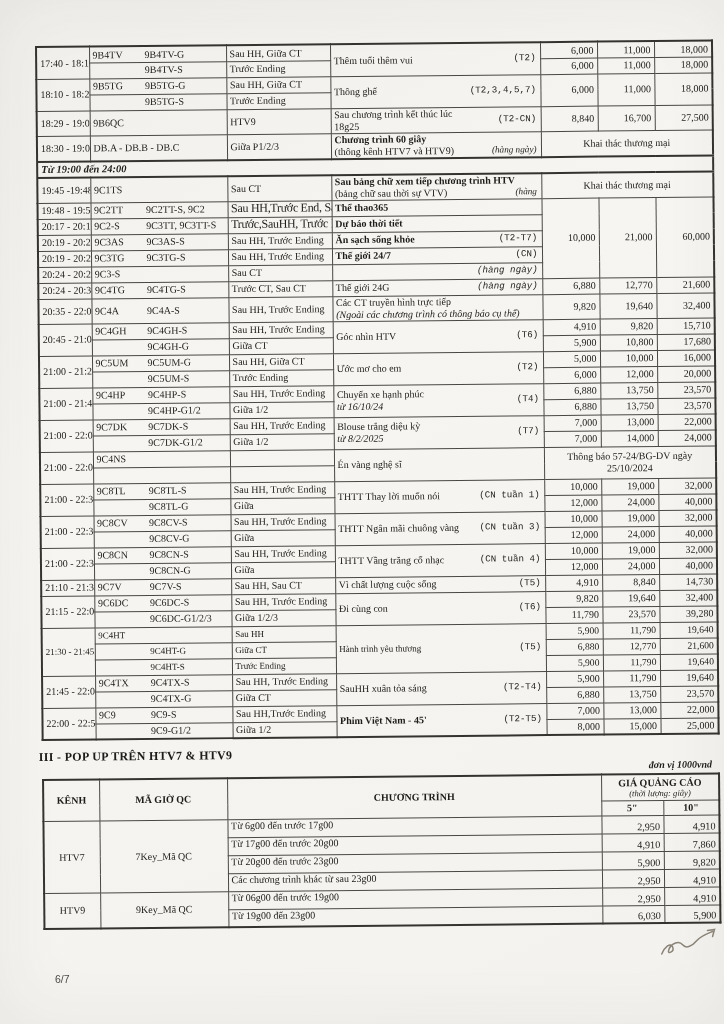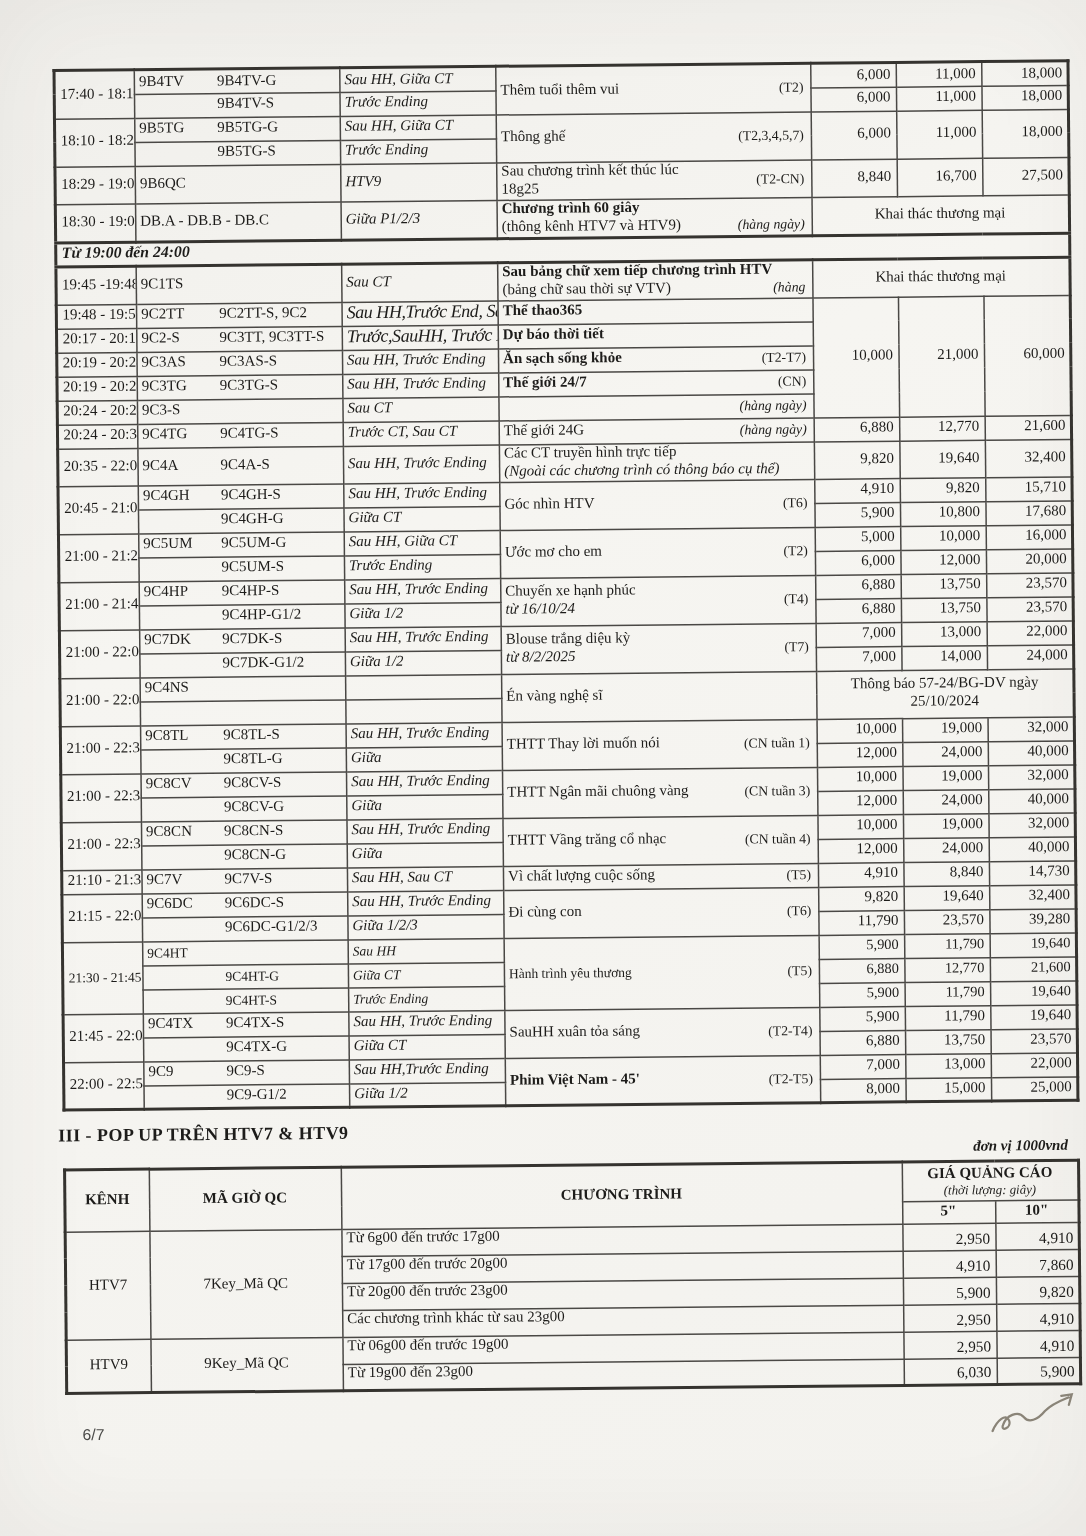--- a/index.html
+++ b/index.html
@@ -17,28 +17,28 @@
                 line-height:1.12;overflow:hidden;vertical-align:middle;}
   table.main tr{height:16px;}
   tr.hA{height:21px;} tr.hB{height:18px;} tr.hT{height:27px;}
   tr.hM{height:13px;} tr.hS{height:11px;}
   tr.hS td{font-size:9px;}
   tr.hS td.n{font-size:9.6px;}
 
   td.t{text-align:center;font-size:9.2px;padding:0 1px;white-space:nowrap;}
   td.c{padding-left:4px;white-space:nowrap;}
   .cm{display:inline-block;width:52px;}
-  td.p{font-size:9.2px;padding-left:4px;white-space:nowrap;font-style:italic;}
+  td.p{font-size:9.2px;padding-left:4px;white-space:nowrap;}
   td.p.tight{font-size:12px;letter-spacing:-0.3px;}
   td.g{position:relative;padding-left:5px;padding-right:44px;white-space:nowrap;}
   td.g .b{font-weight:bold;}
   td.g .i{font-style:italic;}
   .l1,.l2{display:block;line-height:12px;}
   .sched{position:absolute;right:4px;top:50%;transform:translateY(-50%);
-         font-size:9.2px;white-space:nowrap;}
+         font-size:9.2px;white-space:nowrap;font-family:Liberation Mono, monospace;}
   .sched2{position:absolute;right:4px;bottom:1px;font-size:9.2px;
           font-style:italic;white-space:nowrap;}
   td.n{text-align:right;padding-right:5px;font-size:10.2px;}
   td.note{text-align:center;font-size:10px;}
   td.note .l1,.note .l2{line-height:12px;}
   tr.sec td{border-top:2px solid #35332f;border-bottom:2px solid #35332f;
             font-weight:bold;font-style:italic;font-size:10.5px;padding-left:3px;}
 
   .h3title{margin:9px 0 0 -3px;font-weight:bold;font-size:12px;
            letter-spacing:0.3px;height:15px;}
@@ -50,21 +50,21 @@
                overflow:hidden;}
   table.pop tr.ph1{height:26px;} table.pop tr.ph2{height:15px;}
   table.pop tr.pr{height:18px;}
   td.hd{text-align:center;font-weight:bold;font-size:9.6px;vertical-align:middle;}
   td.hd .sub{display:block;font-weight:normal;font-style:italic;font-size:8.6px;}
   td.kc{text-align:center;font-size:10px;vertical-align:middle;}
   td.ct{padding-left:5px;vertical-align:top;padding-top:1px;white-space:nowrap;}
   table.pop td.n{vertical-align:bottom;padding-bottom:1px;font-size:10.2px;}
 
   .sig{width:676px;text-align:right;padding-right:10px;margin-top:3px;}
-  .pageno{position:absolute;left:55px;top:951px;font-size:10.5px;color:#4b4b49;
+  .pageno{position:absolute;left:55px;top:973px;font-size:10.5px;color:#4b4b49;
           font-family:"Liberation Sans",sans-serif;}
 </style>
 </head>
 <body>
 
 <div class="page">
 <div class="sheet">
 
 <table class="main">
 <colgroup>

